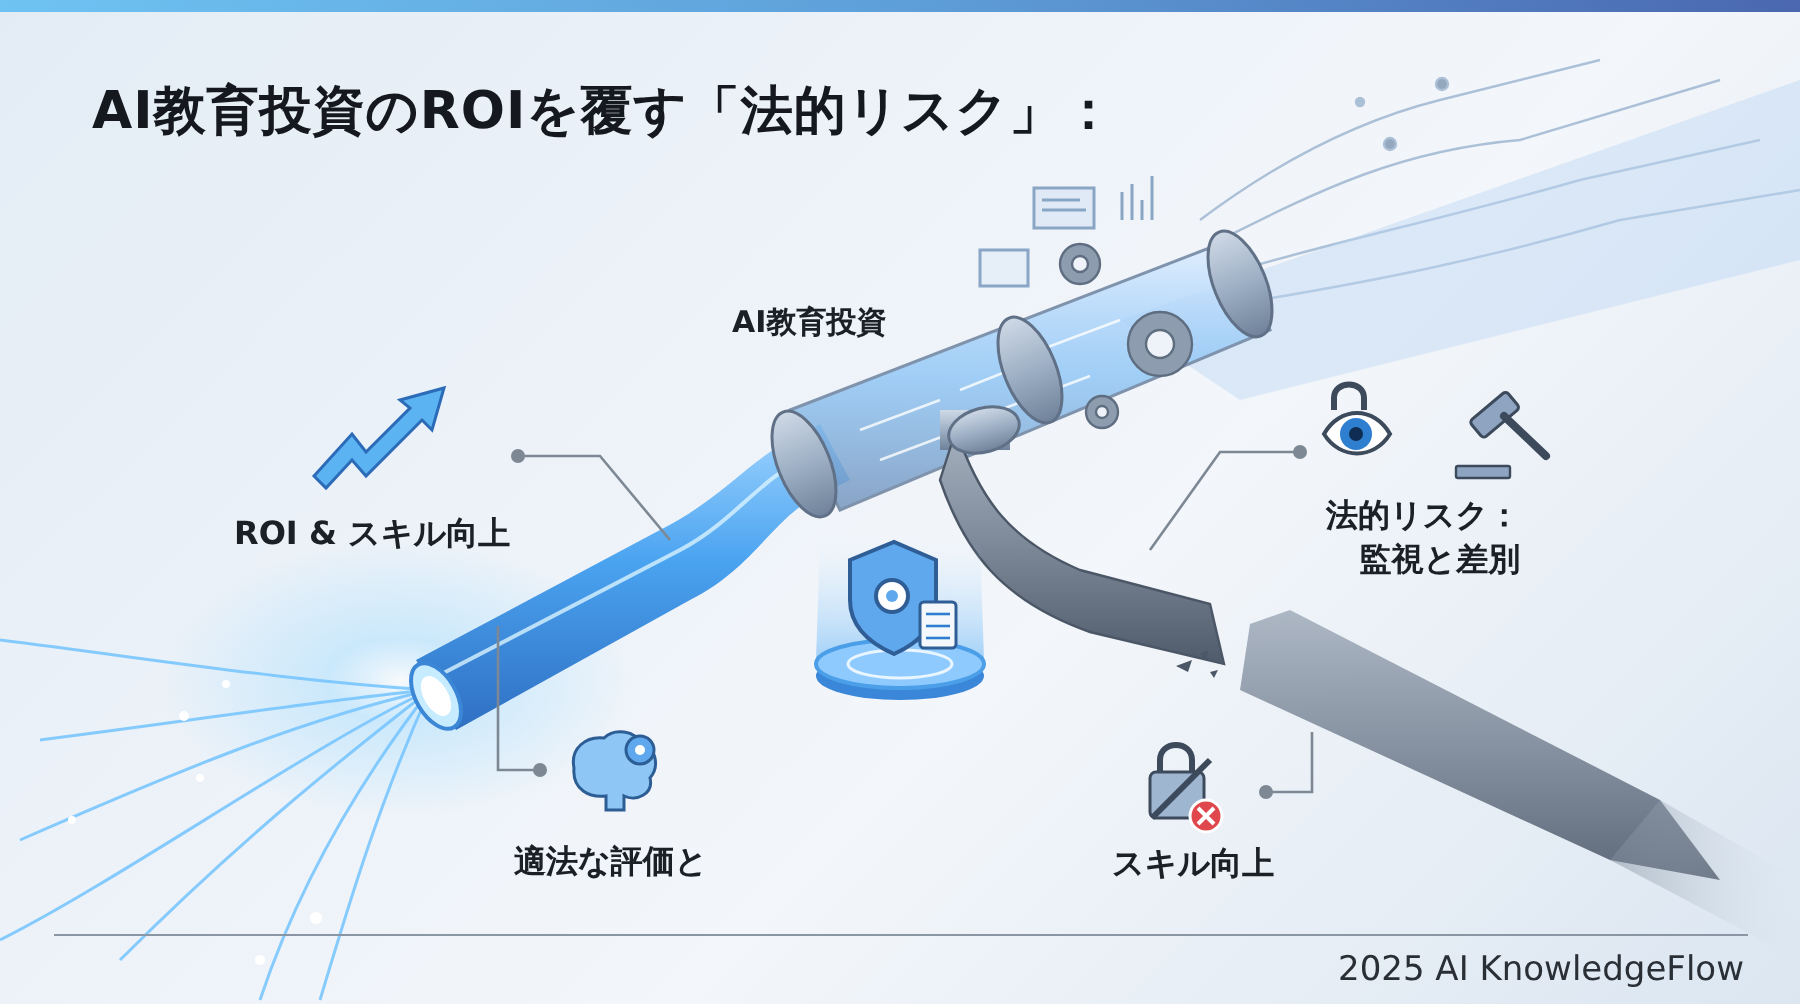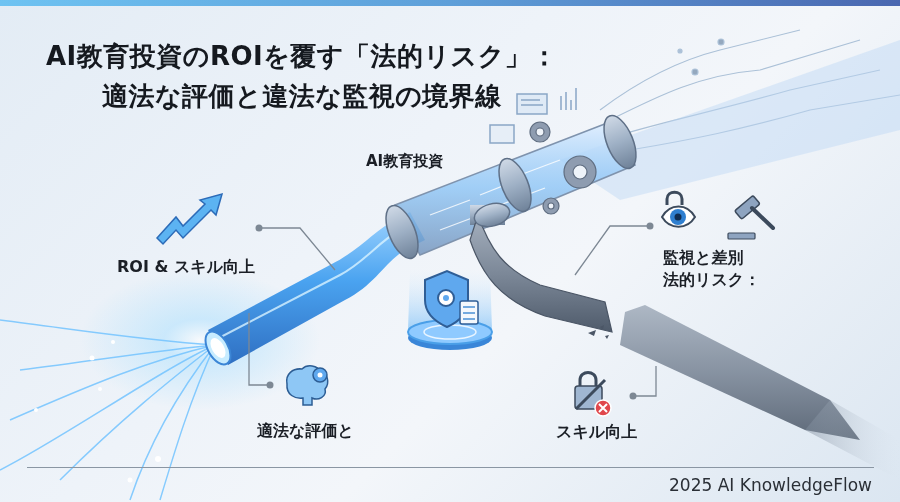--- a/index.html
+++ b/index.html
@@ -16,39 +16,38 @@
   }
   .title {
     position: absolute; left: 46px; top: 36px;
     font-size: 26px; font-weight: bold; line-height: 40px;
     color: #15191f; letter-spacing: 0.5px; text-align: center;
   }
   .title div { white-space: nowrap; }
   .art { position: absolute; left: 0; top: 0; width: 900px; height: 502px; }
   .lbl {
     position: absolute; font-weight: bold; font-size: 16px; color: #1b1f26;
-    text-align: left; line-height: 22px; white-space: nowrap;
+    text-align: right; line-height: 22px; white-space: nowrap;
   }
   .footer-line {
     position: absolute; left: 27px; top: 467px; width: 847px; height: 1px;
     background: #8a96a3;
   }
   .footer {
     position: absolute; right: 28px; top: 475px;
     font-size: 17px; color: #2a2f36;
   }
 </style>
 </head>
 <body>
 
 <div class="topbar"></div>
 
 <div class="title">
   <div>AI教育投資のROIを覆す「法的リスク」：</div>
-  <div>適法な評価と違法な監視の境界線</div>
 </div>
 
 <svg class="art" viewBox="0 0 900 502">
   <defs>
     <linearGradient id="gBlue" x1="0" y1="0" x2="0" y2="1">
       <stop offset="0" stop-color="#9fd4ff"></stop>
       <stop offset="0.45" stop-color="#4aa3f0"></stop>
       <stop offset="1" stop-color="#2f6fc2"></stop>
     </linearGradient>
     <linearGradient id="gSteel" x1="0" y1="0" x2="0" y2="1">
@@ -222,19 +221,19 @@
     <path d="M599 404 L 607 412 M607 404 L 599 412" stroke="#ffffff" stroke-width="2"></path>
   </g>
 </svg>
 
 <div class="lbl" style="left:366px; top:150px; font-size:15px;">AI教育投資</div>
 <div class="lbl" style="left:117px; top:256px;">ROI &amp; スキル向上</div>
 <div class="lbl" style="left:257px; top:420px;">適法な評価と</div>
 <div class="lbl" style="left:383px; top:379px;">
 </div>
 <div class="lbl" style="left:663px; top:247px;">
+  <div>法的リスク：</div>
   <div>監視と差別</div>
-  <div>法的リスク：</div>
 </div>
 <div class="lbl" style="left:556px; top:421px;">スキル向上</div>
 
 <div class="footer-line"></div>
 <div class="footer">2025 AI KnowledgeFlow</div>
 
 </body></html>

